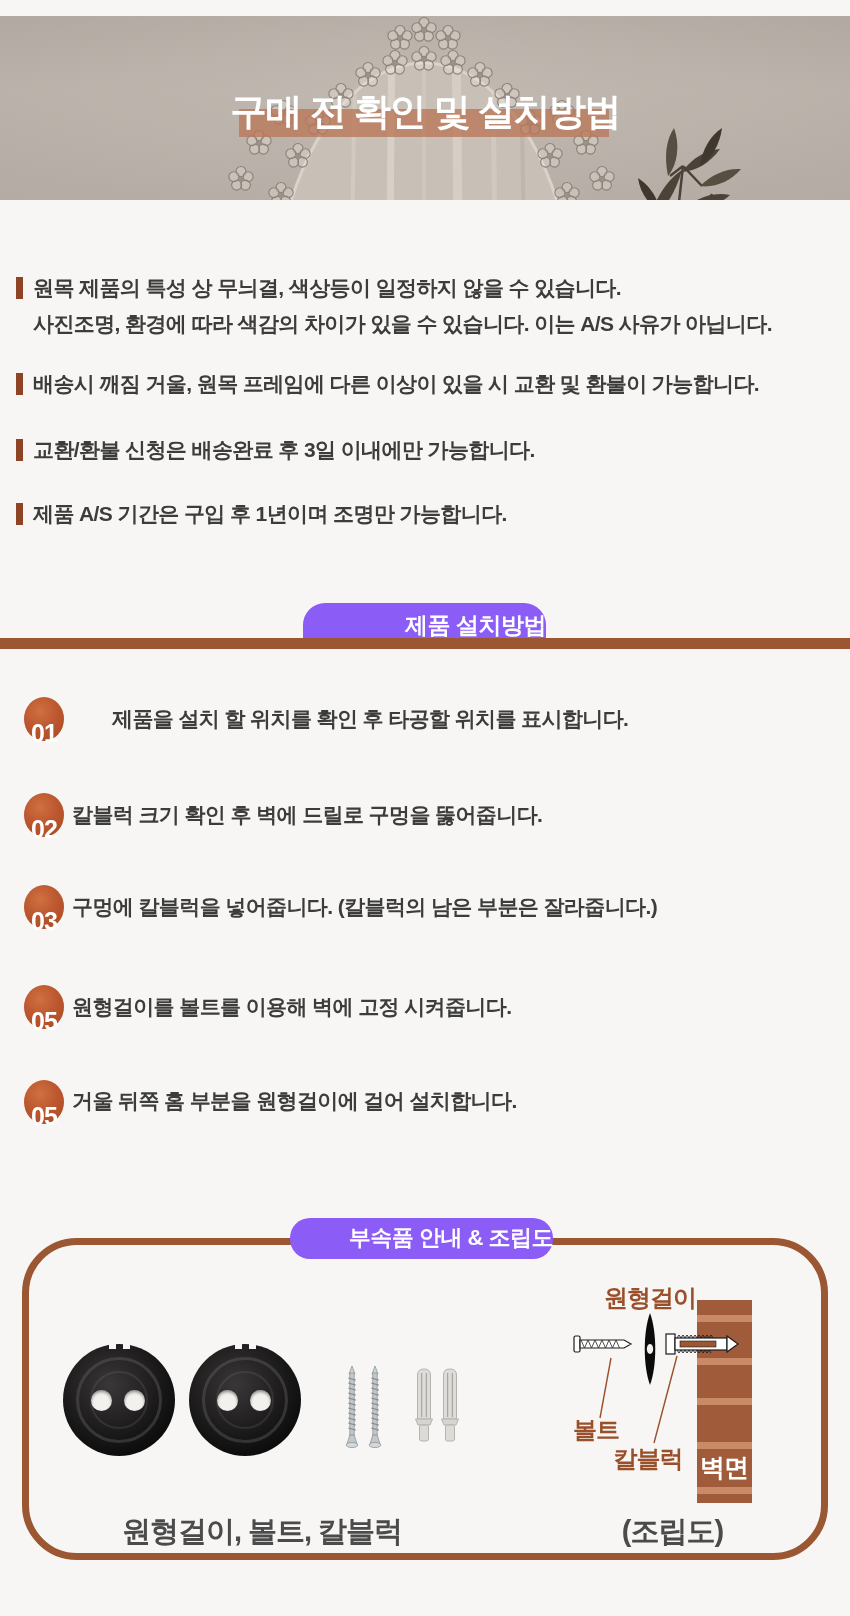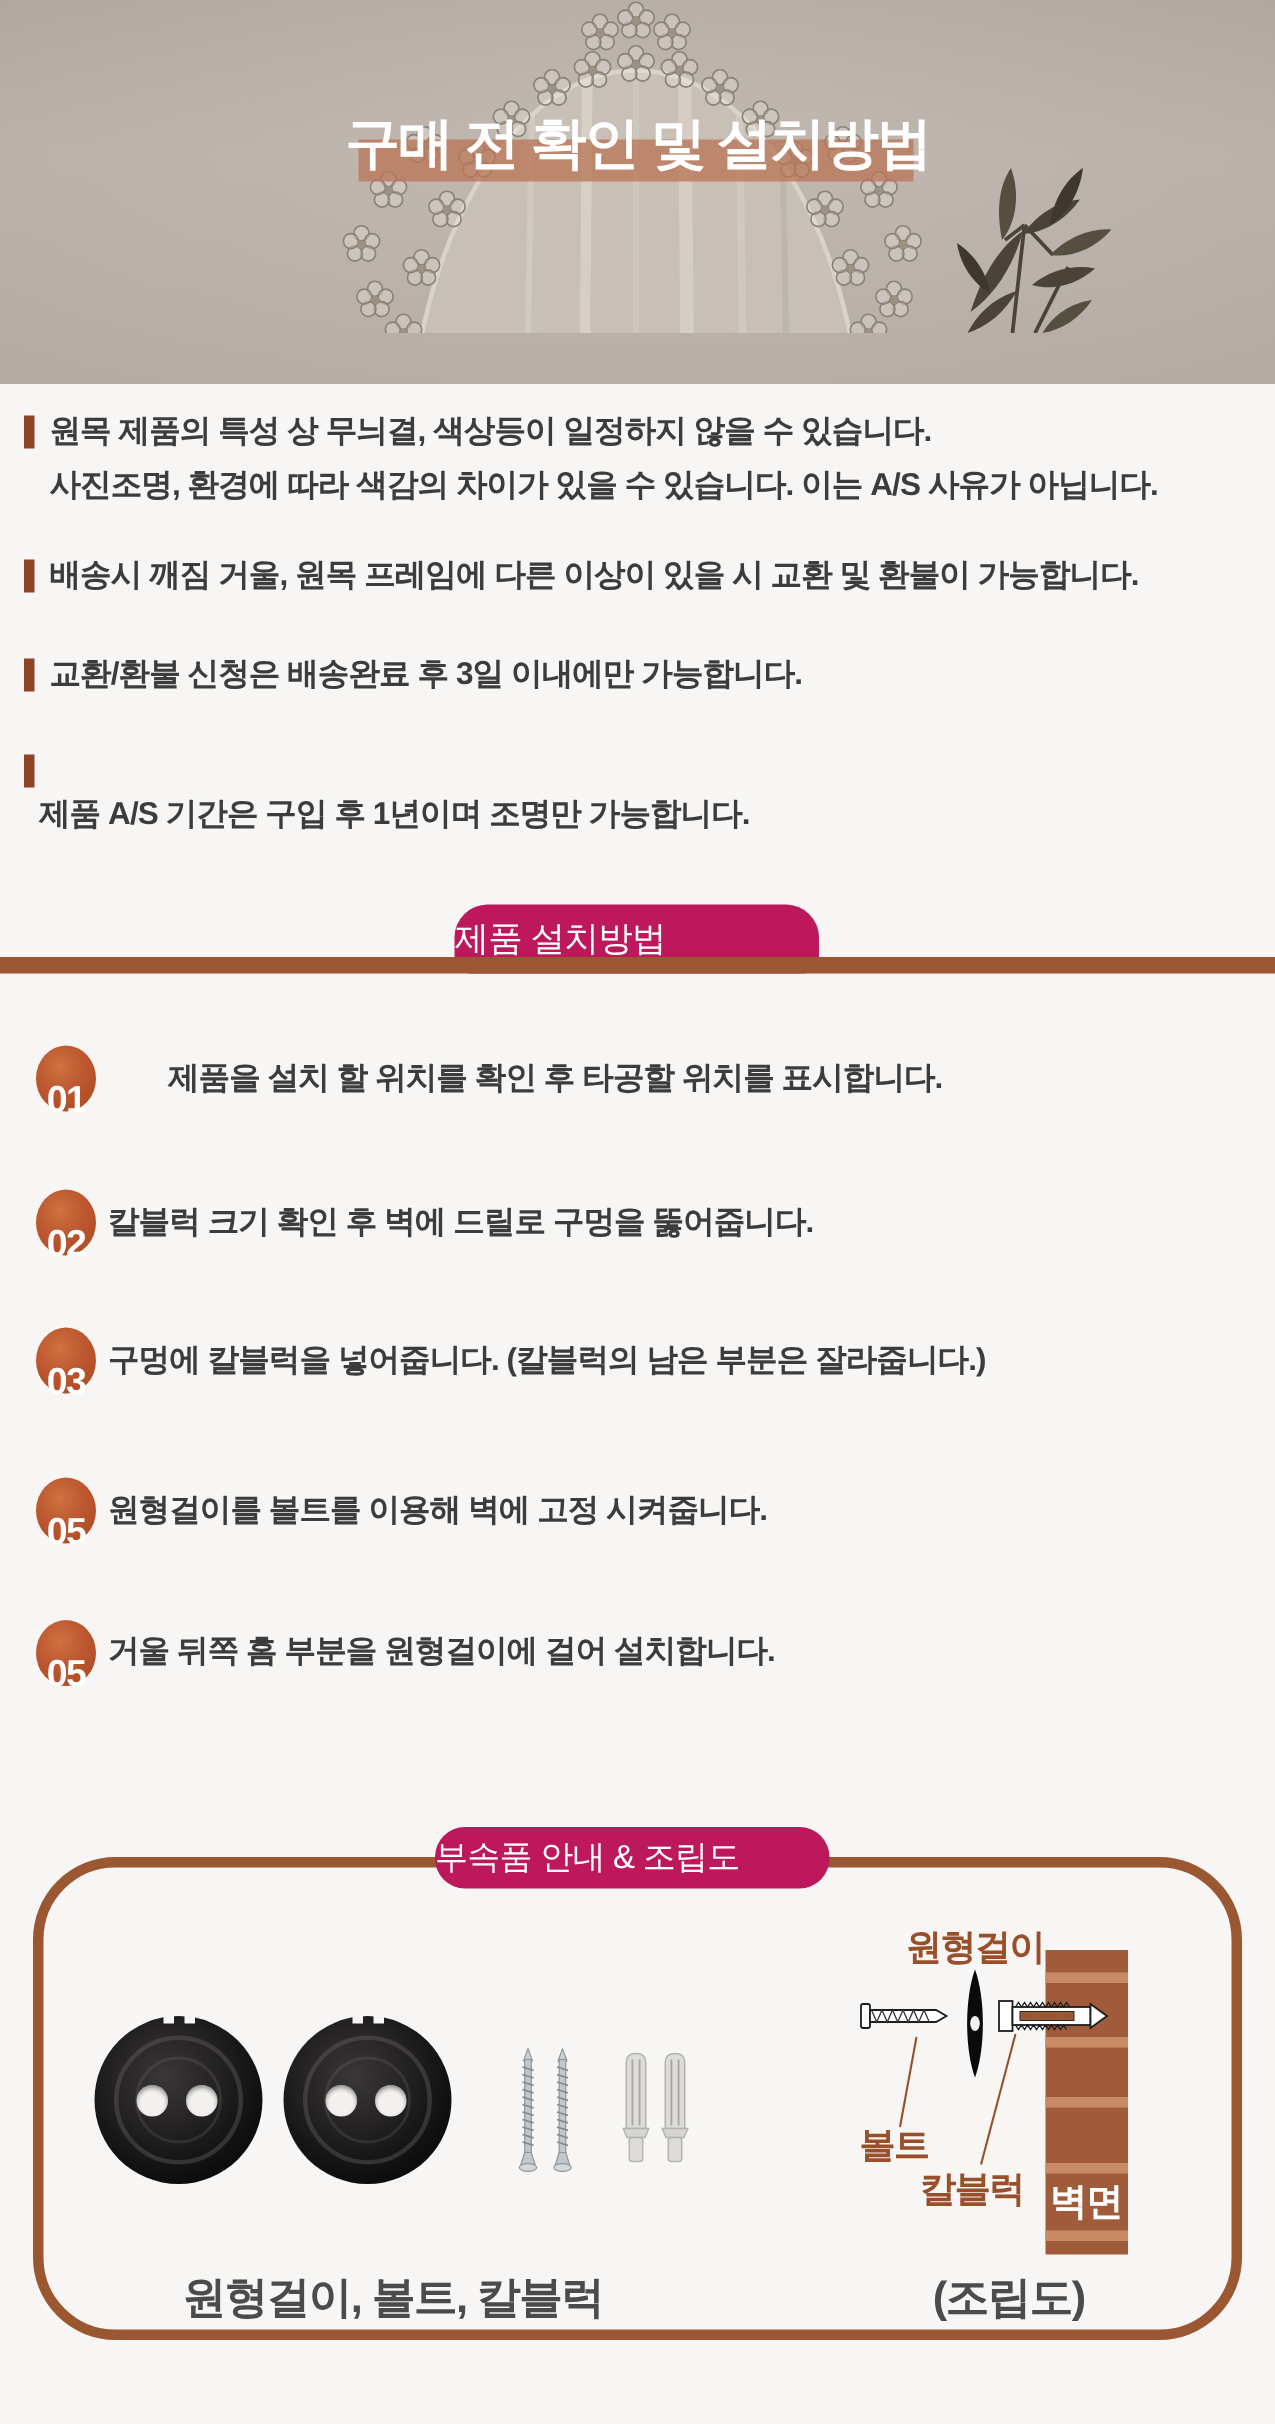--- a/index.html
+++ b/index.html
@@ -6,21 +6,21 @@
   body{
     width:850px;height:1616px;position:relative;overflow:hidden;
     background:#f7f6f4;
     font-family:"Liberation Sans","DejaVu Sans",sans-serif;
     -webkit-font-smoothing:antialiased;
   }
   .abs{position:absolute;}
 
   
   .header{
-    left:0;top:0;width:850px;height:256px;overflow:hidden;
+    left:0;top:16px;width:850px;height:184px;overflow:hidden;
     background:
       radial-gradient(130% 170% at 50% 35%, rgba(203,195,186,.55) 0%, rgba(180,172,163,0) 60%),
       linear-gradient(180deg,#aca49c 0%,#b6aea6 40%,#b2aaa2 100%);
   }
   .header svg{position:absolute;left:0;top:0;}
   .title-band{
     left:239px;top:93px;width:370px;height:28px;
     background:rgba(184,119,88,0.78);
   }
   .page-title{
@@ -29,22 +29,22 @@
     white-space:nowrap;
   }
 
   
   .notice{left:16px;display:flex;align-items:flex-start;}
   .notice .nbar{width:7px;height:22px;background:#8e4325;margin-top:7px;flex:none;}
   .notice .ntext{margin-left:10px;font-size:21px;line-height:36px;font-weight:700;color:#3c3c3c;letter-spacing:-0.6px;white-space:nowrap;}
 
   
   .section-tab{
-    background:#be185d;color:#fff;text-align:left;
-    font-weight:400;white-space:nowrap;
+    background:#8b5cf6;color:#fff;text-align:right;
+    font-weight:700;white-space:nowrap;
   }
   .tab-install{left:303px;top:603px;width:243px;height:46px;line-height:44px;font-size:23px;border-radius:22px 22px 10px 10px;letter-spacing:-0.5px;}
   .divider-bar{left:0;top:638px;width:850px;height:11px;background:#9a5732;}
 
   .step-badge{
     left:24px;width:40px;height:44px;border-radius:50%;
     background:radial-gradient(circle at 40% 32%,#d0713f 0%,#bc5730 45%,#a9491f 100%);
     text-decoration:underline;
   }
   .step-badge span{
@@ -161,21 +161,21 @@
   <div class="ntext">
       <div>배송시 깨짐 거울, 원목 프레임에 다른 이상이 있을 시 교환 및 환불이 가능합니다.</div>
     </div>
 </div>
 <div class="abs notice" style="top:432px;">
   <div class="nbar"></div>
   <div class="ntext">
       <div>교환/환불 신청은 배송완료 후 3일 이내에만 가능합니다.</div>
     </div>
 </div>
-<div class="abs notice" style="top:496px;flex-direction:column;">
+<div class="abs notice" style="top:496px;">
   <div class="nbar"></div>
   <div class="ntext">
       <div>제품 A/S 기간은 구입 후 1년이며 조명만 가능합니다.</div>
     </div>
 </div>
 
 <div class="abs section-tab tab-install">제품 설치방법</div>
 <div class="abs divider-bar"></div>
 
 <div class="abs step-badge" style="top:697px;">

